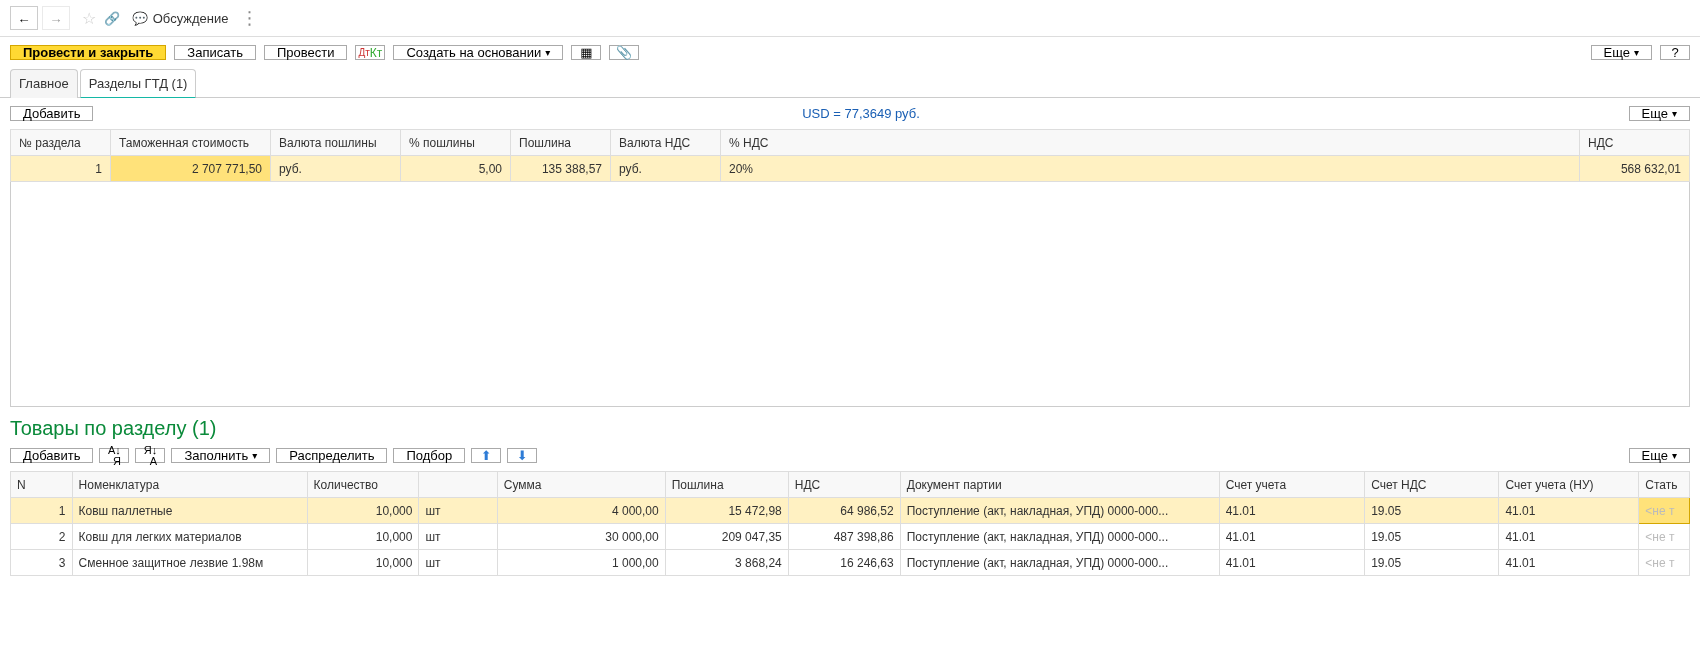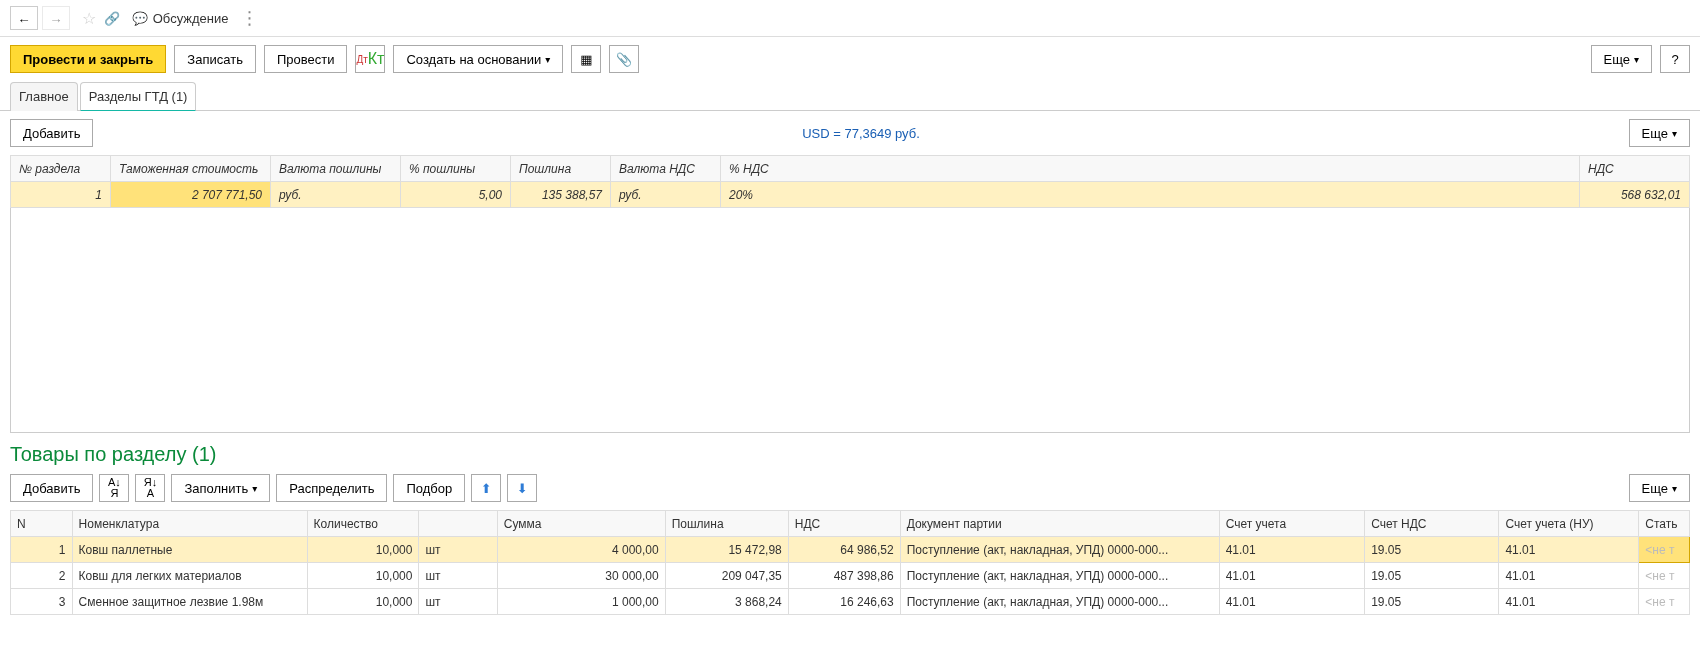--- a/index.html
+++ b/index.html
@@ -8,34 +8,34 @@
 .header-row { display: flex; align-items: center; padding: 6px 10px; border-bottom: 1px solid #ddd; }
 .nav-btn { width: 28px; height: 24px; border: 1px solid #ccc; background: #fff; margin-right: 4px; cursor: pointer; display: flex; align-items: center; justify-content: center; }
 .star-icon { margin: 0 8px; color: #ccc; font-size: 16px; }
 .title { font-size: 18px; font-weight: bold; flex: 1; }
 .header-right { display: flex; align-items: center; gap: 12px; }
 .link-icon { color: #888; cursor: pointer; }
 .discuss { display: flex; align-items: center; gap: 4px; cursor: pointer; }
 .more-dots { color: #888; cursor: pointer; font-size: 18px; }
 
 .toolbar { display: flex; align-items: center; padding: 8px 10px; gap: 8px; }
-.btn { height: 28px; padding: 0 12px; border: 1px solid #aaa; background: #fff; cursor: pointer; font-size: 13px; display: inline-flex; align-items: center; }
+.btn { height: 15px; padding: 0 12px; border: 1px solid #aaa; background: #fff; cursor: pointer; font-size: 13px; display: inline-flex; align-items: center; text-align: right; }
 .btn-primary { background: #ffd933; border-color: #d4a600; font-weight: bold; }
 .btn-icon { width: 30px; padding: 0; justify-content: center; }
 .dropdown-arrow::after { content: " ▾"; font-size: 10px; margin-left: 4px; }
 .toolbar-spacer { flex: 1; }
 
 .tabs { display: flex; padding: 0 10px; border-bottom: 1px solid #ccc; }
 .tab { padding: 6px 8px; border: 1px solid #ccc; border-bottom: none; margin-right: 2px; background: #f5f5f5; cursor: pointer; border-radius: 4px 4px 0 0; position: relative; top: 1px; }
 .tab.active { background: #fff; border-bottom: 1px solid #14b8a6; }
 
 .section-bar { display: flex; align-items: center; padding: 8px 10px; gap: 8px; }
 .rate-text { color: #1a5fb4; flex: 1; text-align: center; }
 
-.table { width: calc(100% - 20px); margin: 0 10px; border: 1px solid #ccc; border-collapse: collapse; font-style: italic; }
+.table { width: calc(100% - 20px); margin: 0 10px; border: 1px solid #ccc; border-collapse: collapse; }
 .table th, .table td { border: 1px solid #ddd; padding: 5px 8px; text-align: left; font-weight: normal; font-size: 12px; height: 26px; }
 .table th { background: #f8f8f8; }
 .table .num { text-align: right; }
 .sel-row td { background: #fff1c2; }
 .sel-row td.sel-cell { background: #ffe27a; }
 .table-body-space { height: 225px; border: 1px solid #ccc; border-top: none; margin: 0 10px; }
 
 .section-title { color: #0a8a3a; padding: 10px 10px 4px 10px; font-size: 20px; }
 
 .items-toolbar { display: flex; align-items: center; padding: 4px 10px 8px 10px; gap: 6px; }
@@ -68,21 +68,21 @@
     <span class="more-dots">⋮</span>
   </div>
 </div>
 
 <div class="toolbar">
   <button class="btn btn-primary">Провести и закрыть</button>
   <button class="btn">Записать</button>
   <button class="btn">Провести</button>
   <button class="btn btn-icon">
       <span style="color:#c33;font-size:10px">Дт</span>
-      <span style="color:#3a3;font-size:16px">Кт</span>
+      <span style="color:#3a3;font-size:12px">Кт</span>
     </button>
   <button class="btn dropdown-arrow">Создать на основании</button>
   <button class="btn btn-icon">▦</button>
   <button class="btn btn-icon">📎</button>
   <div class="toolbar-spacer"></div>
   <button class="btn dropdown-arrow">Еще</button>
   <button class="btn btn-icon">?</button>
 </div>
 
 <div class="tabs">

